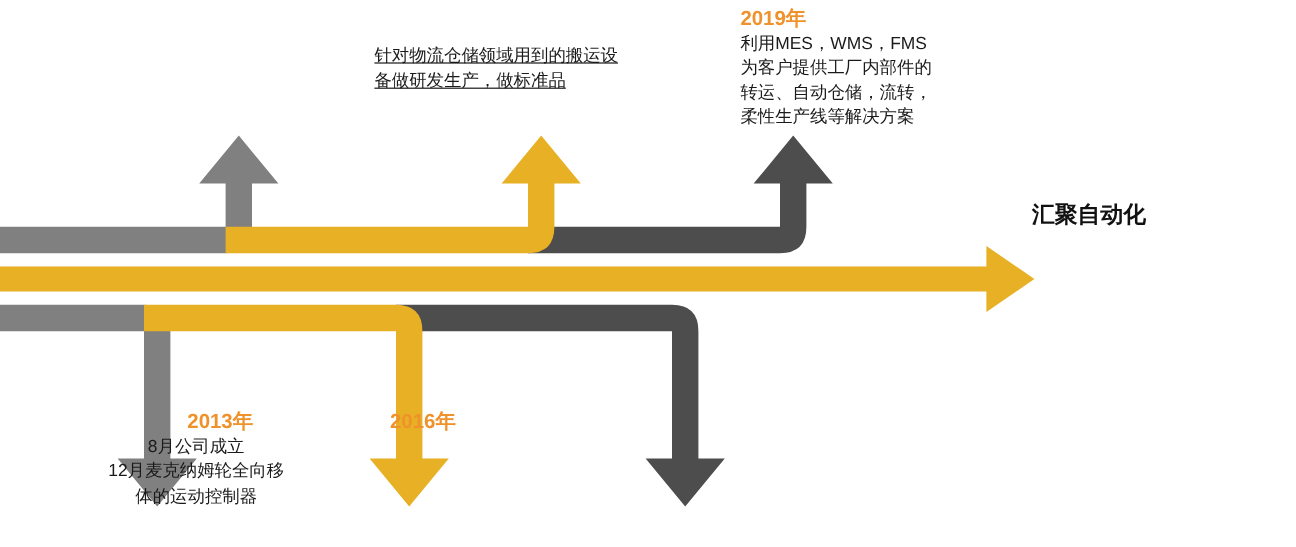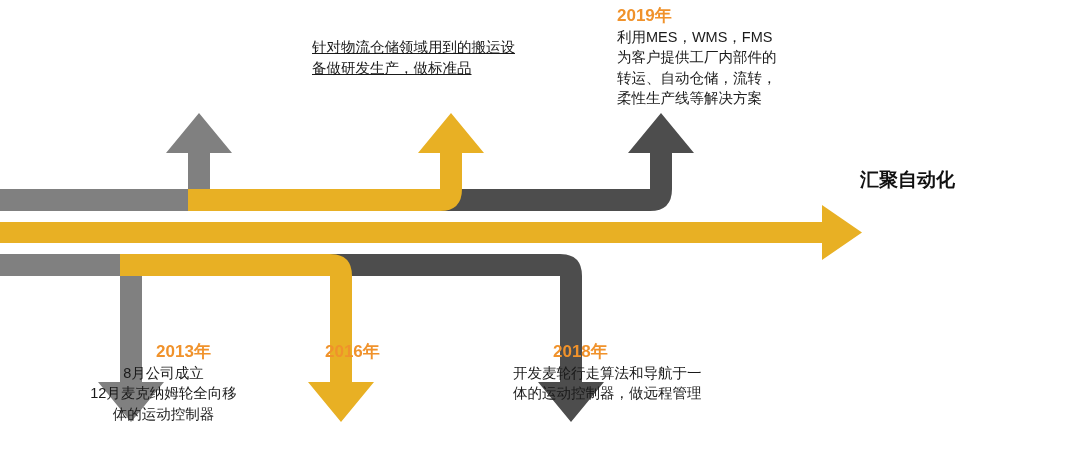--- a/index.html
+++ b/index.html
@@ -131,23 +131,18 @@
     <div class="year-label year-indent-md">2013年</div>
     <div class="desc">8月公司成立
 12月麦克纳姆轮全向移
 体的运动控制器</div>
   </div>
 
   <div class="milestone" id="ms-2016">
     <div class="year-label year-indent-sm">2016年</div>
   </div>
 
-  <div class="milestone" id="ms-2018">
-    <div class="year-label year-indent-md">2018年</div>
-    <div class="desc">开发麦轮行走算法和导航于一
-体的运动控制器，做远程管理</div>
-  </div>
 
   <div class="milestone" id="company">
     <div class="company-name">汇聚自动化</div>
   </div>
 
 </div>
 
 </body></html>

